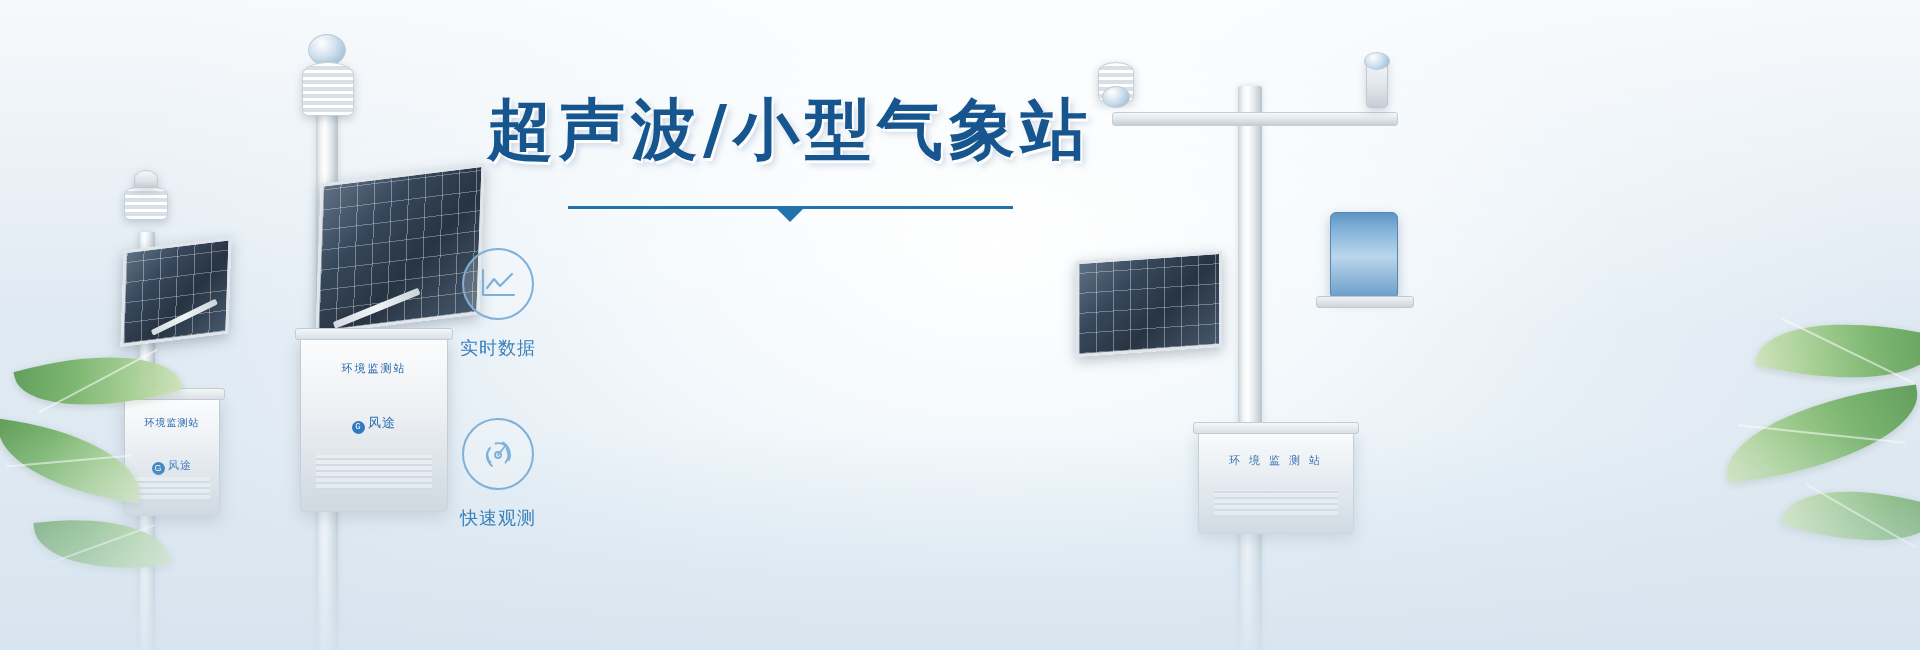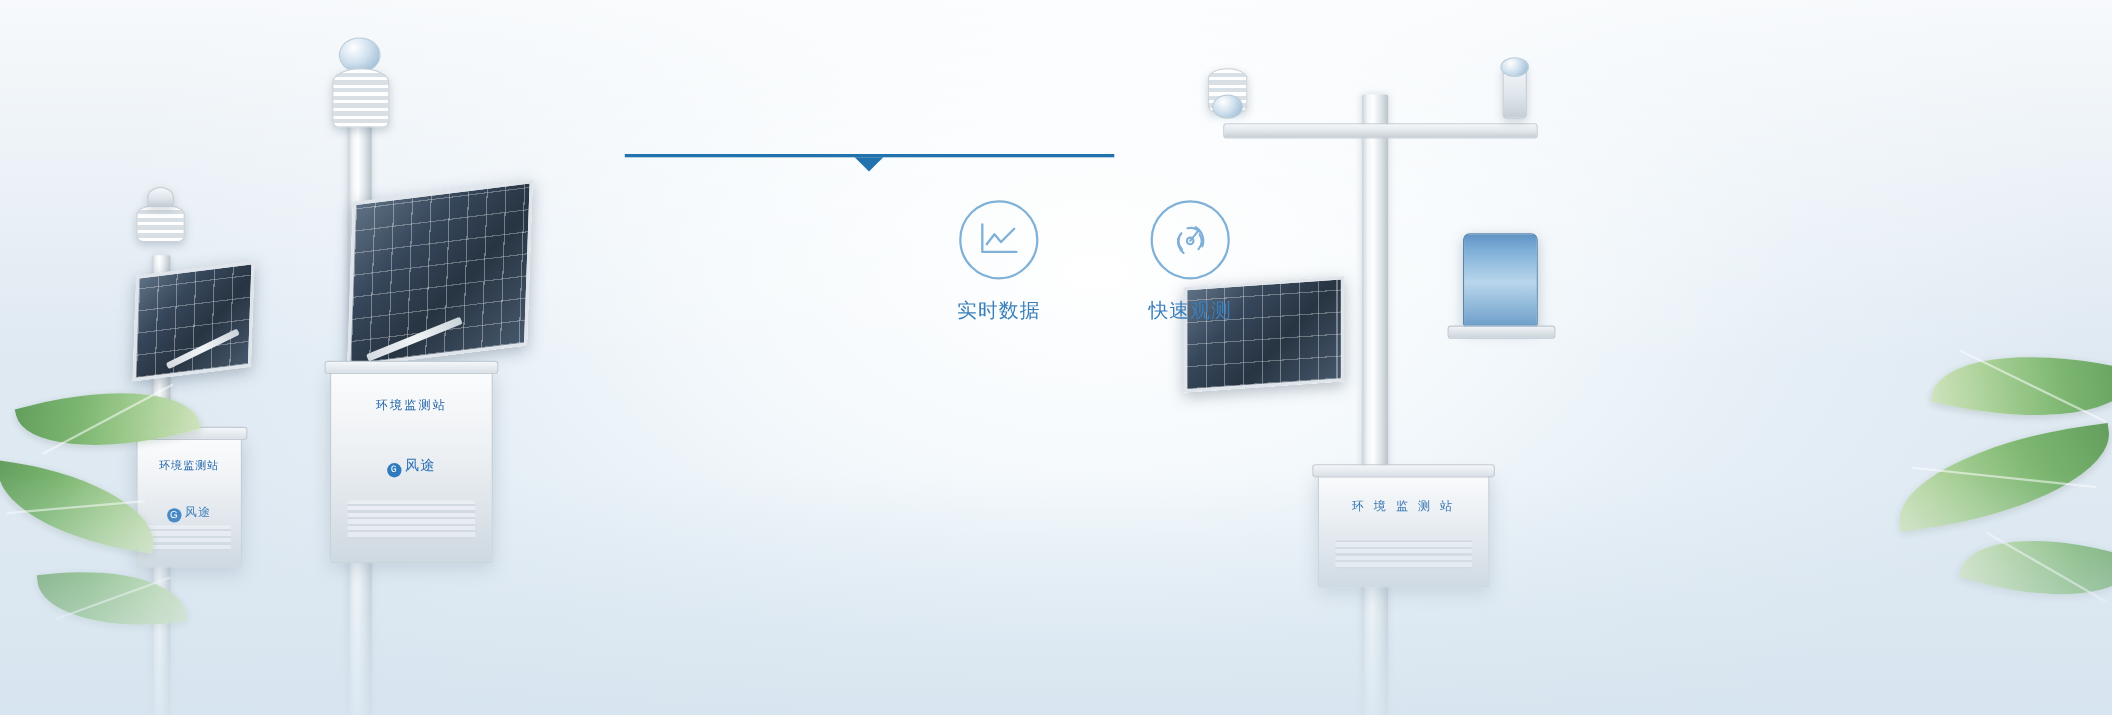--- a/index.html
+++ b/index.html
@@ -182,22 +182,23 @@
     line-height:1.52;
     letter-spacing:1px;
     color:#1a5a98;
     white-space:nowrap;
   }
 
   
   .features {
     margin-top:30px;
     display:flex;
-    justify-content:flex-end;
+    justify-content:space-between;
     gap:58px;
+    flex-direction:column;
   }
   .feature { width:116px; text-align:center; }
   .feature .circle {
     width:72px; height:72px; margin:0 auto;
     border:2px solid #7fb0d8;
     border-radius:50%;
     display:flex; align-items:center; justify-content:center;
     background:rgba(255,255,255,.18);
   }
   .feature .circle svg { display:block; }
@@ -269,20 +270,21 @@
   <div class="leaf" style="left:-6px; top:430px; width:150px; height:62px; transform:rotate(9deg);"></div>
   <div class="leaf" style="left:36px; top:516px; width:132px; height:56px; transform:rotate(-6deg);"></div>
   <div class="leaf" style="left:1760px; top:318px; width:176px; height:66px; transform:rotate(12deg) scaleX(-1);"></div>
   <div class="leaf" style="left:1722px; top:398px; width:200px; height:72px; transform:rotate(-8deg) scaleX(-1);"></div>
   <div class="leaf" style="left:1786px; top:486px; width:150px; height:60px; transform:rotate(16deg) scaleX(-1);"></div>
 
   <div class="ground-haze"></div>
 
   <div class="content">
 
+    <div class="headline">超声波/小型气象站</div>
 
     <div class="divider">
       <div class="rule"></div>
       <div class="caret"></div>
     </div>
 
 
     <div class="features">
 
       <div class="feature">

